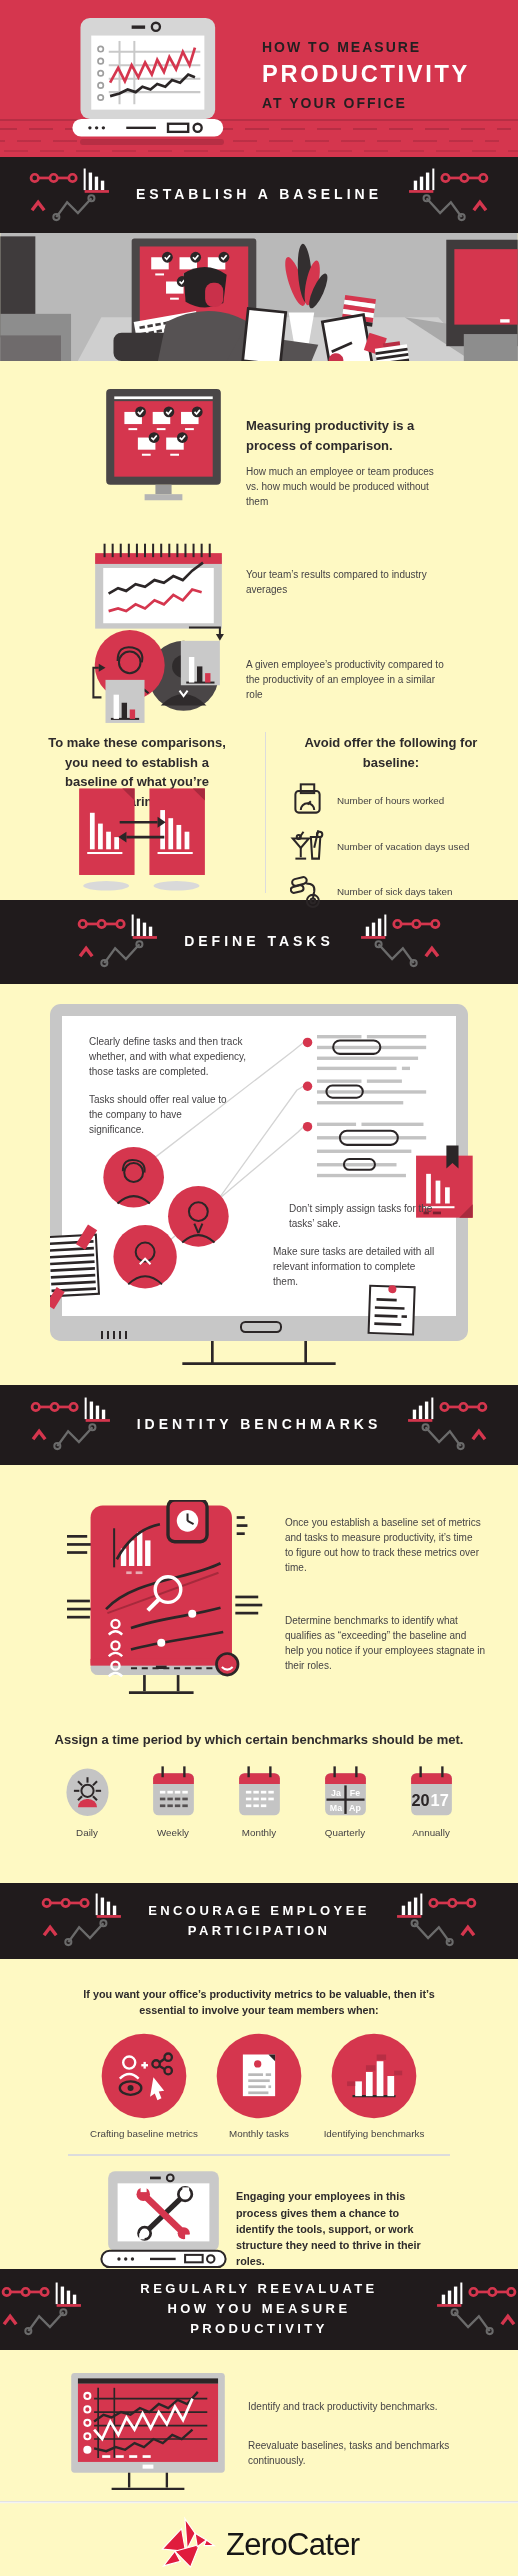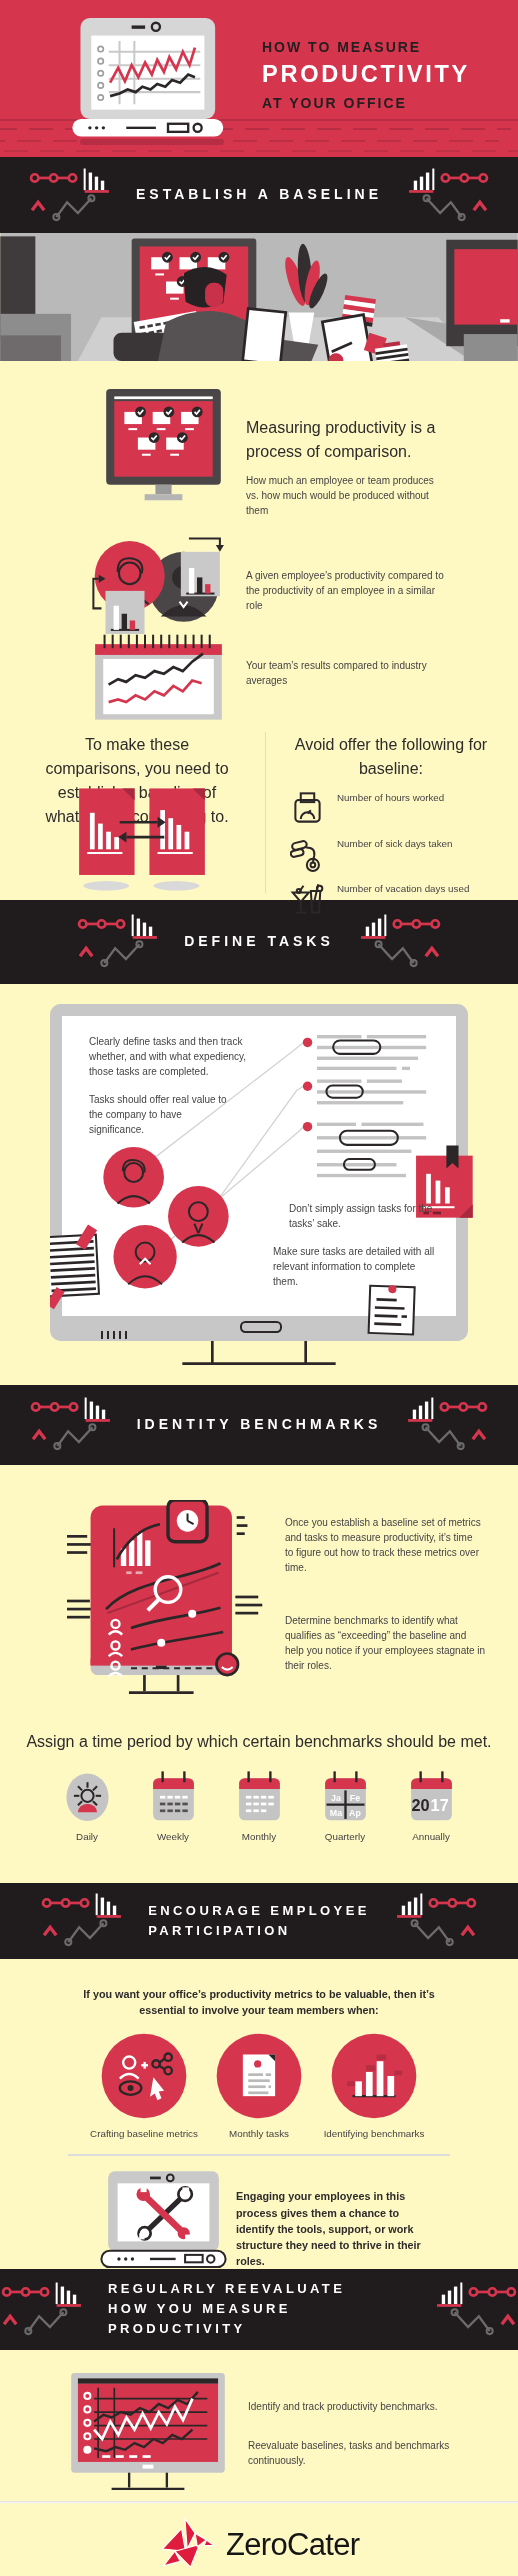--- a/index.html
+++ b/index.html
@@ -14,55 +14,55 @@
   .hero-laptop{position:absolute;left:67px;top:17.5px;}
   .hero-shadow{position:absolute;left:80px;top:139px;width:144px;height:6px;background:#b72e44;border-radius:3.4px;}
   .dash-solid{position:absolute;left:0;top:119px;width:518px;height:2px;background:#b72e44;}
   .dash-row{position:absolute;height:2px;background:repeating-linear-gradient(90deg,#b72e44 0 24px,rgba(0,0,0,0) 24px 36px);}
   .d1{left:-6.7px;top:128px;width:518px;}
   .d2{left:-19px;top:140px;width:518px;opacity:.85;}
   .d3{left:4px;top:150px;width:518px;opacity:.7;}
 
   
   .banner{background:#201b1c;display:flex;align-items:center;justify-content:center;gap:23px;}
-  .banner .title{color:#ffffff;font-weight:bold;font-size:14px;letter-spacing:4px;line-height:1.55;}
+  .banner .title{color:#ffffff;font-weight:bold;text-align:center;font-size:14px;letter-spacing:4px;line-height:1.55;}
   .banner .title.small{font-size:13px;letter-spacing:3.4px;}
   .decor{width:85px;height:57px;flex:0 0 auto;}
   .decor.flip{transform:scaleX(-1);}
   .b1{height:76px;}
   .b2{height:84px;}
   .b3{height:80px;}
   .b4{height:76px;}
   .b5{height:81px;}
 
   
   .p{font-size:10px;line-height:1.5;color:#454345;}
   .p.bold{font-weight:bold;color:#2e2b2c;font-size:10.8px;}
-  .h-bold{font-weight:normal;color:#2e2b2c;font-size:16px;line-height:1.5;}
+  .h-bold{font-weight:bold;color:#2e2b2c;font-size:13px;line-height:1.5;}
 
   
   .estab{padding-top:19px;}
   .row{position:relative;}
   .r1{height:159px;}
   .r2{height:91px;}
   .r3{height:89px;}
   .r1 .illo{position:absolute;left:96px;top:6.7px;}
   .r1 .txt{position:absolute;left:246px;top:34px;width:202px;}
   .r1 .txt .sub{margin-top:9.4px;}
   .r2 .illo{position:absolute;left:88px;top:-6.7px;}
   .r2 .txt{position:absolute;left:246px;top:27px;width:202px;}
   .r3 .illo{position:absolute;left:91px;top:0px;}
   .r3 .txt{position:absolute;left:246px;top:26px;width:189px;}
   .twocol{position:relative;height:172px;margin-top:6.7px;}
   .vdivider{position:absolute;left:265px;top:4px;width:1.3px;height:161px;background:#dcdcdc;}
   .note{position:absolute;left:39px;top:5.4px;width:196px;text-align:center;}
   .docs-illo{position:absolute;left:71px;top:55px;}
   .avoid{position:absolute;left:290px;top:5.4px;width:202px;}
   .avoid .h-bold{text-align:center;}
-  .avoid-item{display:flex;align-items:flex-start;gap:12px;margin-top:10.8px;}
+  .avoid-item{display:flex;align-items:center;gap:12px;margin-top:10.8px;}
   .avoid-item .lbl{font-size:9.8px;color:#454345;}
 
   
   .tasks-wrap{position:relative;width:418px;margin:20px auto 0 auto;height:381px;}
   .tm-frame{position:absolute;left:0;top:0;width:418px;height:337px;background:#c7c7c7;border-radius:10.8px;}
   .tm-screen{position:absolute;left:12px;top:12px;width:394px;height:300px;background:#ffffff;}
   .tm-svg{position:absolute;left:0;top:0;}
   .tm-p1{position:absolute;left:39px;top:30px;width:167px;z-index:3;}
   .tm-p2{position:absolute;left:39px;top:88px;width:142px;z-index:3;}
   .tm-p3{position:absolute;left:239px;top:197px;width:155px;z-index:3;}
@@ -317,20 +317,47 @@
         </g>
         <rect x="88" y="142" width="24" height="14" fill="#9a9a9a"></rect>
         <rect x="72" y="156" width="56" height="9" fill="#b5b5b5"></rect>
       </svg>
       <div class="txt">
         <div class="h-bold">Measuring productivity is a process of comparison.</div>
         <div class="p sub">How much an employee or team produces vs. how much would be produced without them</div>
       </div>
     </div>
 
+    <div class="row r3">
+      <svg class="illo" width="135" height="91" viewBox="0 0 200 135">
+        <rect x="6" y="24" width="188" height="106" fill="#c9c9c9"></rect>
+        <rect x="6" y="18" width="188" height="16" fill="#d5364e"></rect>
+        <g stroke="#2b2627" stroke-width="3">
+          <line x1="20" y1="4" x2="20" y2="24"></line>
+            <line x1="32" y1="4" x2="32" y2="24"></line>
+            <line x1="44" y1="4" x2="44" y2="24"></line>
+            <line x1="56" y1="4" x2="56" y2="24"></line>
+            <line x1="68" y1="4" x2="68" y2="24"></line>
+            <line x1="80" y1="4" x2="80" y2="24"></line>
+            <line x1="92" y1="4" x2="92" y2="24"></line>
+            <line x1="104" y1="4" x2="104" y2="24"></line>
+            <line x1="116" y1="4" x2="116" y2="24"></line>
+            <line x1="128" y1="4" x2="128" y2="24"></line>
+            <line x1="140" y1="4" x2="140" y2="24"></line>
+            <line x1="152" y1="4" x2="152" y2="24"></line>
+            <line x1="164" y1="4" x2="164" y2="24"></line>
+            <line x1="176" y1="4" x2="176" y2="24"></line>
+        </g>
+        <rect x="18" y="40" width="164" height="82" fill="#ffffff"></rect>
+        <polyline points="26,78 40,70 52,74 66,64 80,68 94,58 108,62 122,52 136,58 150,44 166,32" fill="none" stroke="#2b2627" stroke-width="4"></polyline>
+        <polyline points="26,104 40,100 52,104 66,94 80,100 94,88 108,94 122,80 136,88 150,72 164,76" fill="none" stroke="#d5364e" stroke-width="4"></polyline>
+      </svg>
+      <div class="txt p">Your team’s results compared to industry averages</div>
+    </div>
+
     <div class="row r2">
       <svg class="illo" width="144" height="105" viewBox="0 0 214 155">
         <circle cx="142" cy="78" r="52" fill="#4a4647"></circle>
         <circle cx="142" cy="64" r="17" fill="#2f2b2c"></circle>
         <path d="M108,122 q34,-34 68,0 z" fill="#2f2b2c"></path>
         <polyline points="136,100 142,108 148,100" fill="none" stroke="#ffffff" stroke-width="3"></polyline>
         <circle cx="62" cy="62" r="52" fill="#d5364e"></circle>
         <g fill="none" stroke="#2b2627" stroke-width="3">
           <circle cx="62" cy="58" r="16"></circle>
           <path d="M44,56 Q44,32 66,36 Q84,40 80,58"></path>
@@ -351,47 +378,20 @@
           <rect x="38" y="106" width="8" height="36" fill="#ffffff"></rect>
           <rect x="50" y="118" width="8" height="24" fill="#2b2627"></rect>
           <rect x="62" y="128" width="8" height="14" fill="#d5364e"></rect>
           <polyline points="20,110 8,110 8,66 16,66" fill="none" stroke="#2b2627" stroke-width="3"></polyline>
           <polygon points="16,60 16,72 26,66" fill="#2b2627"></polygon>
         </g>
       </svg>
       <div class="txt p">A given employee’s productivity compared to the productivity of an employee in a similar role</div>
     </div>
 
-    <div class="row r3">
-      <svg class="illo" width="135" height="91" viewBox="0 0 200 135">
-        <rect x="6" y="24" width="188" height="106" fill="#c9c9c9"></rect>
-        <rect x="6" y="18" width="188" height="16" fill="#d5364e"></rect>
-        <g stroke="#2b2627" stroke-width="3">
-          <line x1="20" y1="4" x2="20" y2="24"></line>
-            <line x1="32" y1="4" x2="32" y2="24"></line>
-            <line x1="44" y1="4" x2="44" y2="24"></line>
-            <line x1="56" y1="4" x2="56" y2="24"></line>
-            <line x1="68" y1="4" x2="68" y2="24"></line>
-            <line x1="80" y1="4" x2="80" y2="24"></line>
-            <line x1="92" y1="4" x2="92" y2="24"></line>
-            <line x1="104" y1="4" x2="104" y2="24"></line>
-            <line x1="116" y1="4" x2="116" y2="24"></line>
-            <line x1="128" y1="4" x2="128" y2="24"></line>
-            <line x1="140" y1="4" x2="140" y2="24"></line>
-            <line x1="152" y1="4" x2="152" y2="24"></line>
-            <line x1="164" y1="4" x2="164" y2="24"></line>
-            <line x1="176" y1="4" x2="176" y2="24"></line>
-        </g>
-        <rect x="18" y="40" width="164" height="82" fill="#ffffff"></rect>
-        <polyline points="26,78 40,70 52,74 66,64 80,68 94,58 108,62 122,52 136,58 150,44 166,32" fill="none" stroke="#2b2627" stroke-width="4"></polyline>
-        <polyline points="26,104 40,100 52,104 66,94 80,100 94,88 108,94 122,80 136,88 150,72 164,76" fill="none" stroke="#d5364e" stroke-width="4"></polyline>
-      </svg>
-      <div class="txt p">Your team’s results compared to industry averages</div>
-    </div>
-
     <div class="twocol">
       <div class="vdivider"></div>
       <div class="note h-bold">To make these comparisons, you need to establish a baseline of what you’re comparing to.</div>
       <svg class="docs-illo" width="142" height="115" viewBox="0 0 210 170">
         <rect x="12" y="8" width="82" height="128" fill="#d5364e"></rect>
         <polygon points="76,8 94,8 94,26" fill="#a82a3e"></polygon>
         <rect x="28" y="44" width="7" height="54" fill="#ffffff"></rect>
           <rect x="40" y="60" width="7" height="38" fill="#ffffff"></rect>
           <rect x="52" y="72" width="7" height="26" fill="#ffffff"></rect>
           <rect x="64" y="80" width="7" height="18" fill="#ffffff"></rect>
@@ -417,43 +417,43 @@
             <rect x="16" y="2" width="20" height="13" fill="none" stroke="#2b2627" stroke-width="3"></rect>
             <rect x="8" y="12" width="36" height="32" rx="5" fill="none" stroke="#2b2627" stroke-width="3"></rect>
             <path d="M16,40 a10,10 0 1,1 20,0" fill="none" stroke="#2b2627" stroke-width="3"></path>
             <line x1="26" y1="32" x2="31" y2="27" stroke="#2b2627" stroke-width="3"></line>
           </svg>
           <div class="lbl">Number of hours worked</div>
         </div>
         <div class="avoid-item">
           <svg width="35" height="35" viewBox="0 0 52 52">
             <g fill="none" stroke="#2b2627" stroke-width="3">
-              <rect x="3" y="6" width="22" height="10" rx="5" transform="rotate(-14 14 11)"></rect>
-              <rect x="1" y="18" width="19" height="9" rx="4.5" transform="rotate(-14 10 22)"></rect>
-              <path d="M24,14 q14,0 12,12 q-2,10 -2,12"></path>
-              <circle cx="34" cy="40" r="9"></circle>
-              <circle cx="34" cy="40" r="3.5"></circle>
-            </g>
-          </svg>
-          <div class="lbl">Number of sick days taken</div>
-        </div>
-        <div class="avoid-item">
-          <svg width="35" height="35" viewBox="0 0 52 52">
-            <g fill="none" stroke="#2b2627" stroke-width="3">
               <polygon points="4,14 28,14 16,28"></polygon>
               <line x1="16" y1="28" x2="16" y2="42"></line>
               <line x1="8" y1="44" x2="24" y2="44"></line>
               <circle cx="13" cy="12" r="3"></circle>
               <line x1="20" y1="4" x2="12" y2="16"></line>
               <polygon points="31,12 45,12 43,44 33,44"></polygon>
               <line x1="42" y1="2" x2="36" y2="28"></line>
               <circle cx="44" cy="8" r="4"></circle>
             </g>
           </svg>
           <div class="lbl">Number of vacation days used</div>
+        </div>
+        <div class="avoid-item">
+          <svg width="35" height="35" viewBox="0 0 52 52">
+            <g fill="none" stroke="#2b2627" stroke-width="3">
+              <rect x="3" y="6" width="22" height="10" rx="5" transform="rotate(-14 14 11)"></rect>
+              <rect x="1" y="18" width="19" height="9" rx="4.5" transform="rotate(-14 10 22)"></rect>
+              <path d="M24,14 q14,0 12,12 q-2,10 -2,12"></path>
+              <circle cx="34" cy="40" r="9"></circle>
+              <circle cx="34" cy="40" r="3.5"></circle>
+            </g>
+          </svg>
+          <div class="lbl">Number of sick days taken</div>
         </div>
       </div>
     </div>
   </div>
 
   
   <div class="banner b2">
     <svg class="decor" viewBox="0 0 126 84">
         <use href="#decor-cluster"></use>
       </svg>

